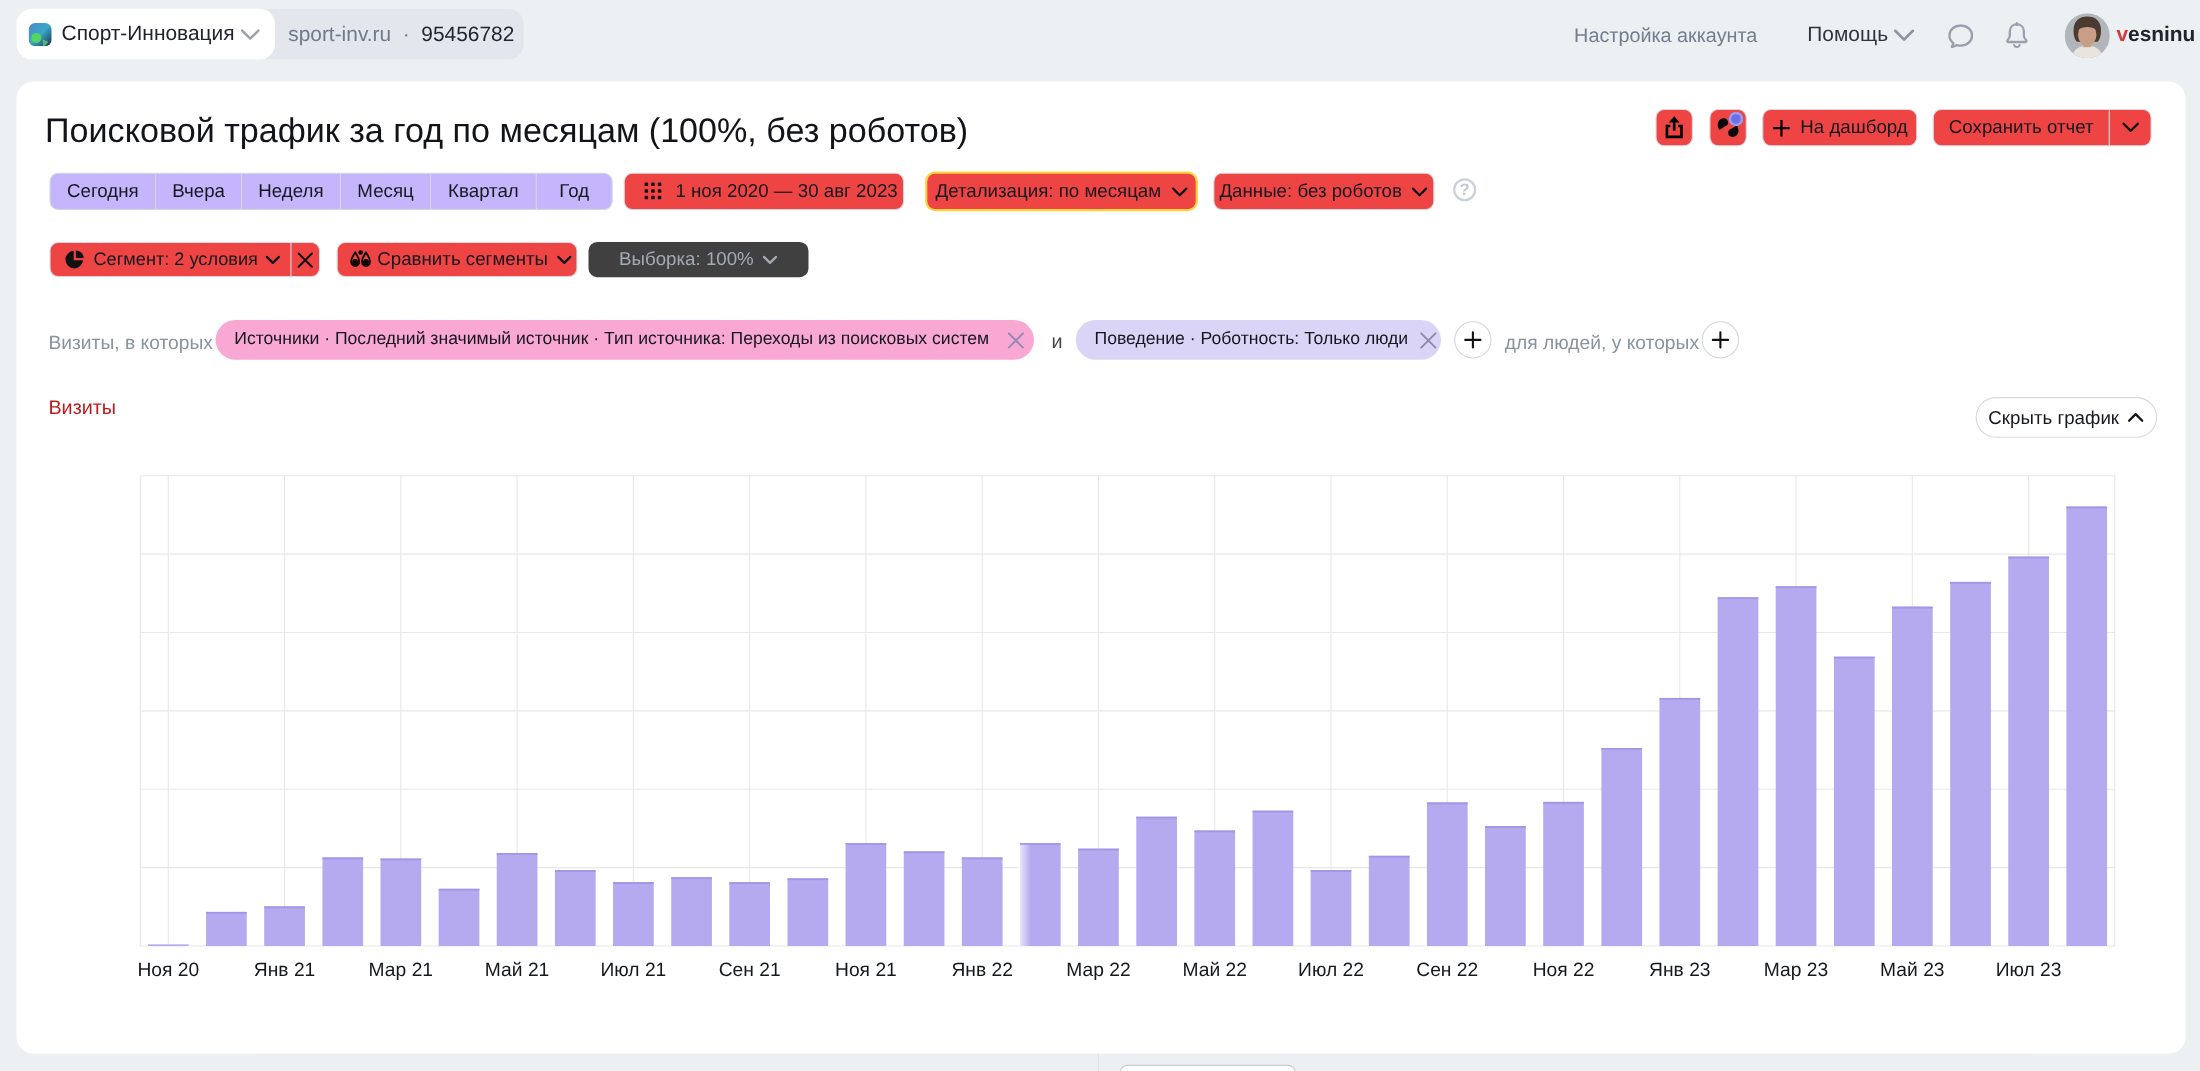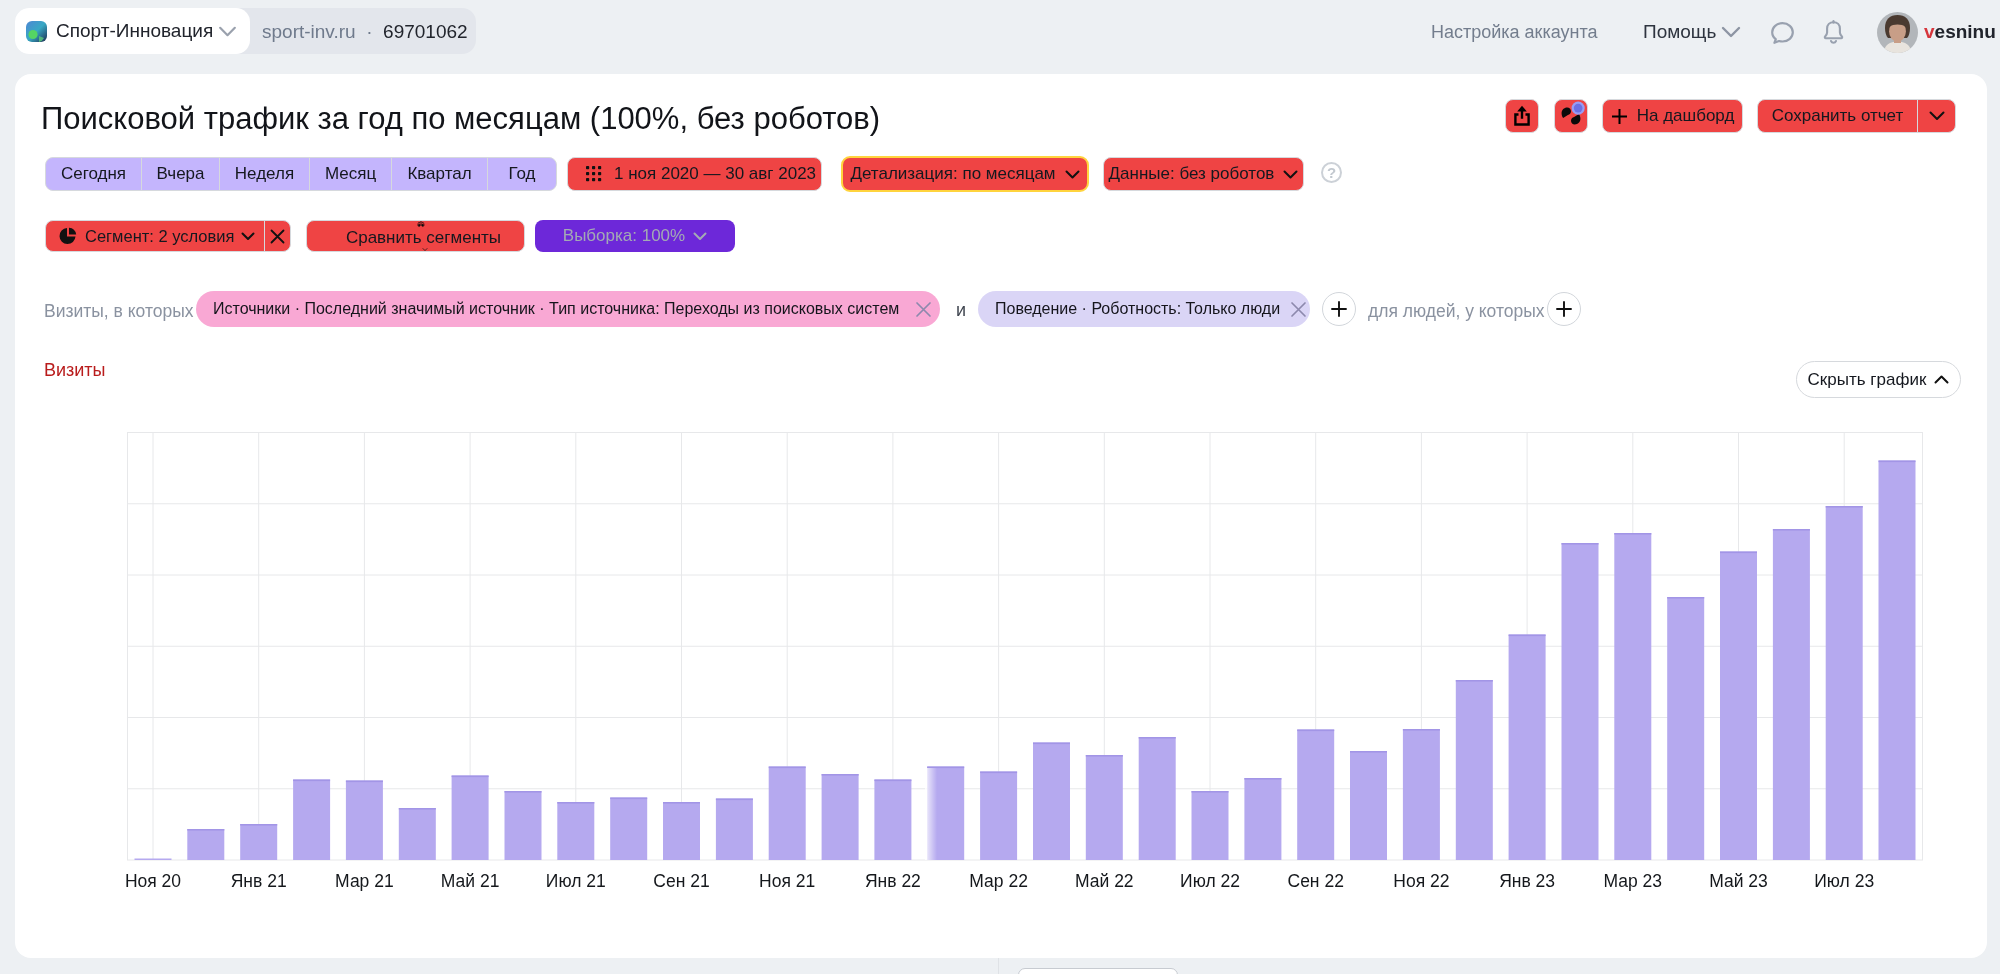--- a/index.html
+++ b/index.html
@@ -27,21 +27,21 @@
     </linearGradient>
   </defs>
   <rect x="0" y="0" width="21" height="21" rx="6" fill="url(#apg)"></rect>
   <circle cx="7" cy="13.5" r="4.6" fill="#55d463"></circle>
   <path d="M13 21 a8 8 0 0 0 5-4 l-5-2 z" fill="#57c07a" opacity="0.9"></path>
 </svg>
 <div class="abs" style="left:56px;top:20px;font-size:19px;font-weight:500;color:#21242c;">Спорт-Инновация</div>
 <svg class="abs" style="left:218px;top:26px;" width="19" height="11" viewBox="0 0 20 12">
     <path d="M2 2 L10 10 L18 2" fill="none" stroke="#9aa1ad" stroke-width="2.4" stroke-linecap="round" stroke-linejoin="round"></path>
   </svg>
-<div class="abs" style="left:262px;top:21px;font-size:19px;color:#6f7a8c;">sport-inv.ru&nbsp;&nbsp;·&nbsp;&nbsp;<span style="color:#21242c;">69701062</span></div>
+<div class="abs" style="left:262px;top:21px;font-size:19px;color:#6f7a8c;">sport-inv.ru&nbsp;&nbsp;·&nbsp;&nbsp;<span style="color:#21242c;">95456782</span></div>
 
 <div class="abs" style="left:1431px;top:22px;font-size:18px;color:#737d8d;">Настройка аккаунта</div>
 <div class="abs" style="left:1643px;top:21px;font-size:19px;color:#2e343f;">Помощь</div>
 <svg class="abs" style="left:1721px;top:26px;" width="20" height="12" viewBox="0 0 20 12">
     <path d="M2 2 L10 10 L18 2" fill="none" stroke="#8d95a3" stroke-width="2.4" stroke-linecap="round" stroke-linejoin="round"></path>
   </svg>
 
 <svg class="abs" style="left:1771px;top:22px;" width="23" height="22" viewBox="0 0 23 22">
   <path d="M11.5 1.2 C5.7 1.2 1.2 5.3 1.2 10.3 C1.2 13.1 2.6 15.6 4.8 17.2 L3.4 20.8 L8 19 C9.1 19.3 10.3 19.5 11.5 19.5 C17.3 19.5 21.8 15.4 21.8 10.3 C21.8 5.3 17.3 1.2 11.5 1.2 Z" fill="none" stroke="#99a1af" stroke-width="2.2" stroke-linejoin="round"></path>
 </svg>
@@ -155,35 +155,35 @@
       <path d="M1.5 1.5 L7 7 L12.5 1.5" fill="none" stroke="#111" stroke-width="2" stroke-linecap="round" stroke-linejoin="round"></path>
     </svg>
   <div style="width:1px;height:32px;background:#d6d9dd;margin-left:9px;"></div>
   <div style="flex:1;display:flex;align-items:center;justify-content:center;">
       <svg width="15" height="15" viewBox="0 0 15 15">
         <path d="M1.5 1.5 L13.5 13.5 M13.5 1.5 L1.5 13.5" stroke="#111" stroke-width="1.8" stroke-linecap="round"></path>
       </svg>
     </div>
 </div>
 
-<div class="btn" style="left:306px;top:220px;width:219px;height:32px;justify-content:flex-start;padding-left:11px;flex-direction:column;">
+<div class="btn" style="left:306px;top:220px;width:219px;height:32px;justify-content:flex-start;padding-left:11px;">
   <svg width="20" height="18" viewBox="0 0 20 18">
     <path d="M4.9 2.6 C6.6 5 8.5 7.7 8.5 10.4 C8.5 13.1 6.9 14.9 4.9 14.9 C2.9 14.9 1.3 13.1 1.3 10.4 C1.3 7.7 3.2 5 4.9 2.6 Z" fill="none" stroke="#0a0a0a" stroke-width="1.7"></path>
     <ellipse cx="4.9" cy="11.4" rx="2.7" ry="3" fill="#0a0a0a"></ellipse>
     <path d="M14.7 2.6 C16.4 5 18.3 7.7 18.3 10.4 C18.3 13.1 16.7 14.9 14.7 14.9 C12.7 14.9 11.1 13.1 11.1 10.4 C11.1 7.7 13 5 14.7 2.6 Z" fill="none" stroke="#0a0a0a" stroke-width="1.7"></path>
     <ellipse cx="14.7" cy="11.4" rx="2.7" ry="3" fill="#0a0a0a"></ellipse>
     <circle cx="9.9" cy="2.6" r="2.1" fill="#0a0a0a"></circle>
   </svg>
   <span style="margin-left:5px;">Сравнить сегменты</span>
   <svg width="14" height="9" viewBox="0 0 14 9" style="margin-left:8px;">
       <path d="M1.5 1.5 L7 7 L12.5 1.5" fill="none" stroke="#111" stroke-width="2" stroke-linecap="round" stroke-linejoin="round"></path>
     </svg>
 </div>
 
-<div class="abs" style="left:535px;top:220px;width:200px;height:32px;background:#6d28d9;border-radius:8px;display:flex;align-items:center;justify-content:center;font-size:17px;color:#a3aab4;">
+<div class="abs" style="left:535px;top:220px;width:200px;height:32px;background:#404040;border-radius:8px;display:flex;align-items:center;justify-content:center;font-size:17px;color:#a3aab4;">
   Выборка: 100%
   <svg width="14" height="9" viewBox="0 0 14 9" style="margin-left:8px;">
       <path d="M1.5 1.5 L7 7 L12.5 1.5" fill="none" stroke="#a3aab4" stroke-width="2" stroke-linecap="round" stroke-linejoin="round"></path>
     </svg>
 </div>
 
 <div class="abs" style="left:44px;top:301px;font-size:17.5px;color:#8a92a0;">Визиты, в которых</div>
 <div class="abs" style="left:196px;top:291px;width:744px;height:36px;background:#f9a8d4;border-radius:18px;display:flex;align-items:center;font-size:16px;color:#15151c;padding-left:17px;white-space:nowrap;">
   Источники&nbsp;·&nbsp;Последний значимый источник&nbsp;·&nbsp;Тип источника: Переходы из поисковых систем
   <svg width="17" height="17" viewBox="0 0 17 17" style="margin-left:16px;">

